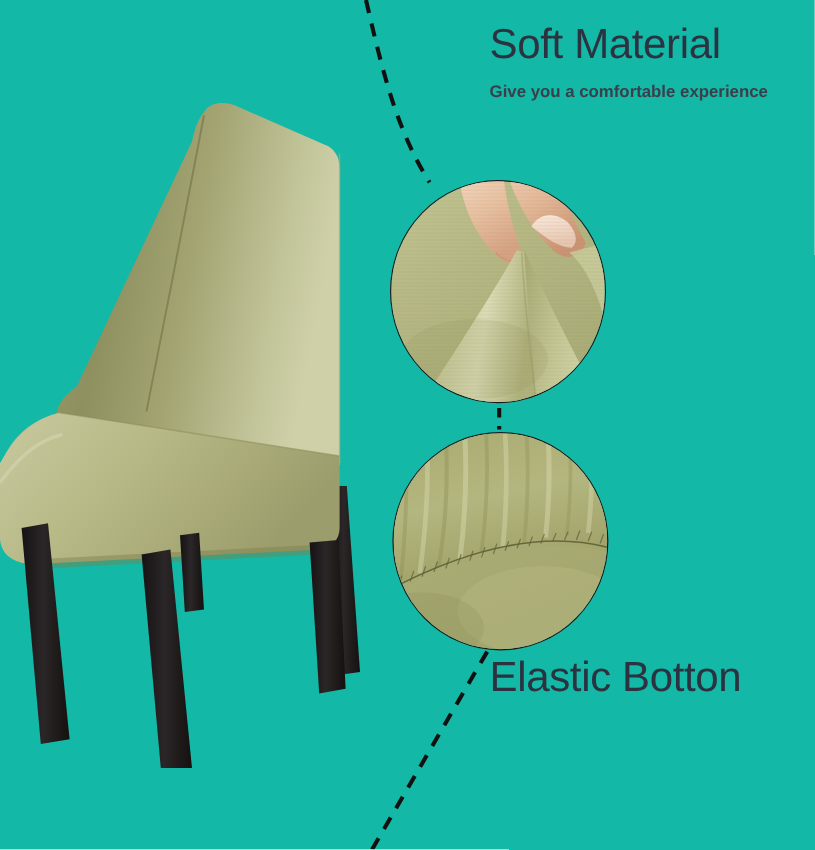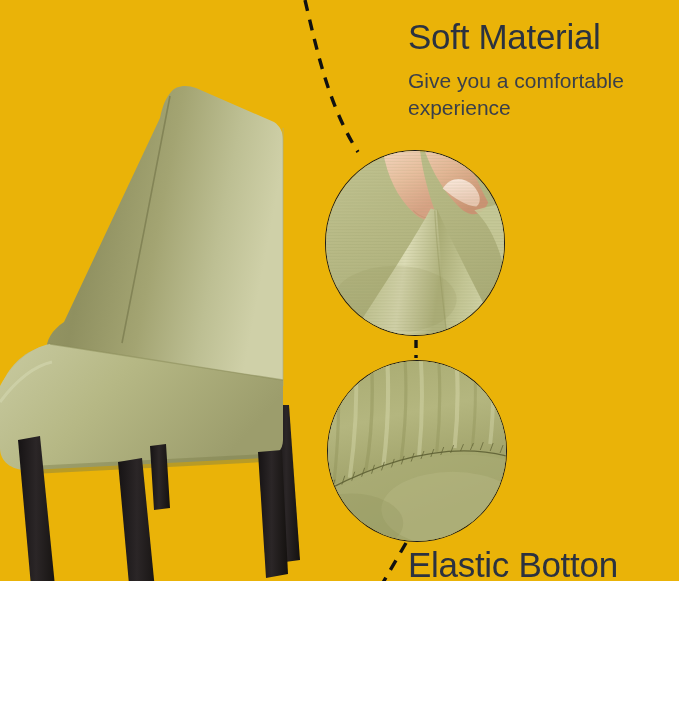--- a/index.html
+++ b/index.html
@@ -3,22 +3,22 @@
 <meta charset="utf-8">
 <style>
   html, body {
     margin: 0;
     padding: 0;
     background: #ffffff;
   }
   #page {
     position: relative;
     width: 679px;
-    height: 581px;
-    background: #eab308;
+    height: 708px;
+    background: #14b8a6;
     overflow: hidden;
     font-family: "Liberation Sans", sans-serif;
   }
 
   
   .product-photo {
     position: absolute;
     left: 0;
     top: 0;
     width: 330px;
@@ -38,23 +38,23 @@
     margin: 0 0 12px 0;
     font-size: 35px;
     line-height: 1.06;
     font-weight: 400;
     letter-spacing: -0.3px;
     color: #2b3240;
     white-space: nowrap;
   }
   .subtext {
     margin: 0;
-    font-size: 21px;
+    font-size: 14px;
     line-height: 1.30;
-    font-weight: 400;
+    font-weight: 700;
     color: #3a3f4a;
   }
 
   
   .inset {
     position: absolute;
     border-radius: 50%;
     border: 1.6px solid #1c1c1c;
     overflow: hidden;
     box-sizing: border-box;

